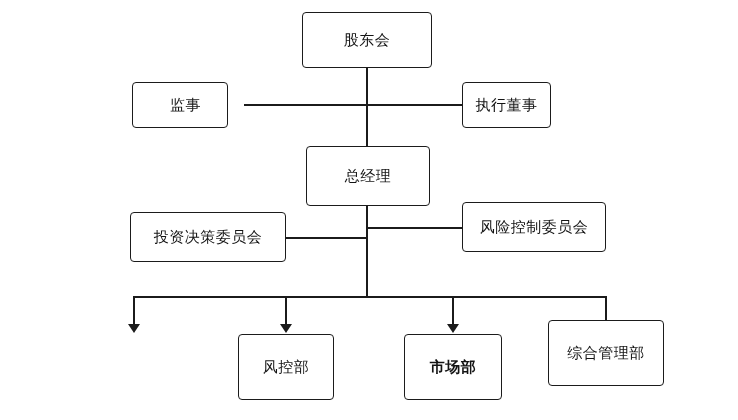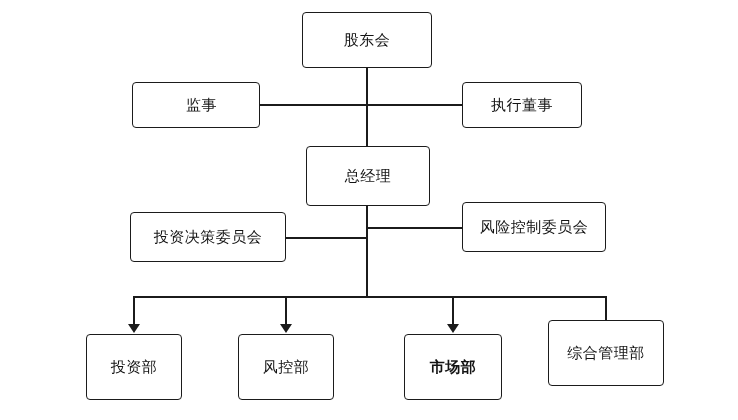--- a/index.html
+++ b/index.html
@@ -70,43 +70,40 @@
   <div class="conn v" style="left:452px; top:296px; height:30px;"></div>
   <div class="arrow" style="left:447px; top:324px;"></div>
 
   <div class="conn v" style="left:605px; top:296px; height:30px;"></div>
   <div class="arrow" style="left:600px; top:324px;"></div>
 
   <div class="node" style="left:302px; top:12px; width:130px; height:56px;">
     <span>股东会</span>
   </div>
 
-  <div class="node" style="left:132px; top:82px; width:128px; height:46px;padding-left:11px;">
+  <div class="node" style="left:132px; top:82px; width:96px; height:46px;padding-left:11px;">
     <span>监事</span>
   </div>
 
-  <div class="node" style="left:462px; top:82px; width:120px; height:46px;">
+  <div class="node" style="left:462px; top:82px; width:89px; height:46px;">
     <span>执行董事</span>
   </div>
 
   <div class="node" style="left:306px; top:146px; width:124px; height:60px;">
     <span>总经理</span>
   </div>
 
   <div class="node" style="left:130px; top:212px; width:156px; height:50px;">
     <span>投资决策委员会</span>
   </div>
 
   <div class="node" style="left:462px; top:202px; width:144px; height:50px;">
     <span>风险控制委员会</span>
   </div>
 
-  <div class="node" style="left:86px; top:334px; width:96px; height:66px;">
-    <span>投资部</span>
-  </div>
 
   <div class="node" style="left:238px; top:334px; width:96px; height:66px;align-items:center;">
     <span>风控部</span>
   </div>
 
   <div class="node" style="left:404px; top:334px; width:98px; height:66px;font-weight:bold;">
     <span>市场部</span>
   </div>
 
   <div class="node" style="left:548px; top:320px; width:116px; height:66px;">

